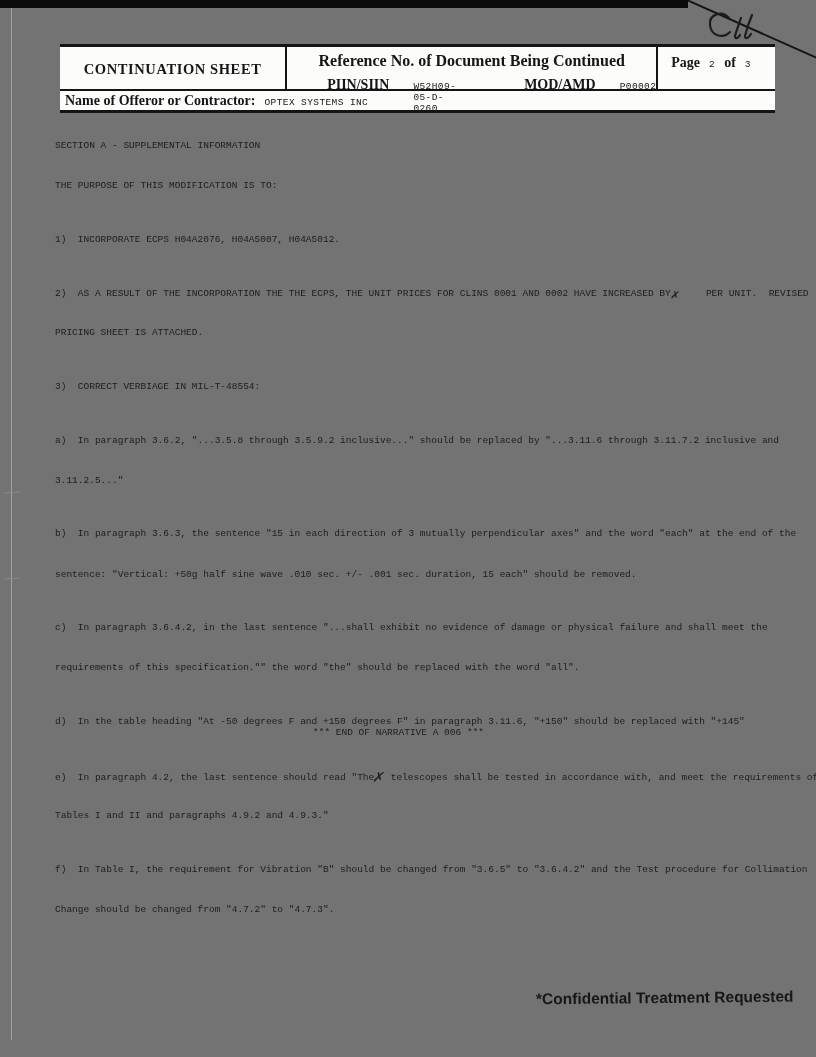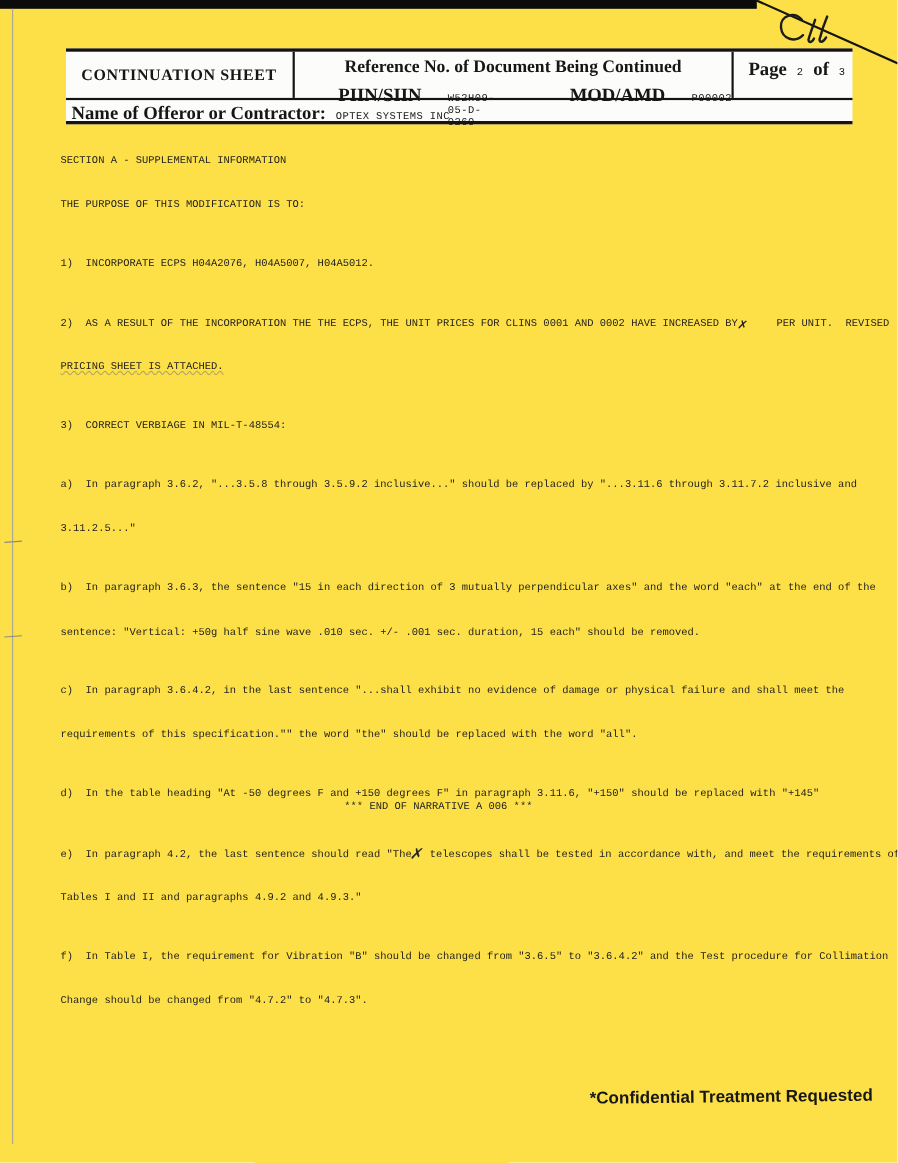--- a/index.html
+++ b/index.html
@@ -1,19 +1,19 @@
 <!DOCTYPE html>
 <html><head>
 <meta charset="utf-8">
 <style>
   * { margin:0; padding:0; box-sizing:border-box; }
   html,body { background:#ffffff; }
   .page {
     position:relative; width:816px; height:1057px; overflow:hidden;
-    background:#fde047; font-family:"Liberation Serif", serif; color:#161616;
+    background:#737373; font-family:"Liberation Serif", serif; color:#161616;
   }
   
   .top-bar { position:absolute; left:0; top:0; width:688px; height:8px; background:#0b0b0b; }
   .corner-line { position:absolute; left:687px; top:-1px; width:142px; height:2px; background:#141414;
                  transform-origin:0 0; transform:rotate(24deg); }
   .left-line { position:absolute; left:11px; top:8px; width:1px; height:1032px; background:#a3a39d; }
   .tick { position:absolute; left:4px; width:16px; height:1px; background:#8a8a85; transform:rotate(-4deg); }
   .tick.t1 { top:492px; } .tick.t2 { top:578px; }
   .sr { position:absolute; font-size:0; color:transparent; }
 
@@ -23,21 +23,21 @@
 
   
   .hdr-table { position:absolute; left:60px; top:44px; width:715px;
                border-top:3px solid #141414; border-bottom:3px solid #141414; background:#fcfcfb; }
   .hdr-row1 { display:flex; border-bottom:2px solid #141414; height:44px; }
   .hdr-cell-title { width:230px; border-right:2px solid #141414; text-align:center; padding-top:14px;
                     font-weight:bold; font-size:14.5px; letter-spacing:0.6px; }
   .hdr-cell-ref { flex:1; border-right:2px solid #141414; }
   .ref-title { text-align:center; padding-top:5px; font-weight:bold; font-size:16px; }
   .ref-vals { display:flex; align-items:baseline; padding:7px 0 0 40px; }
-  .hdr-lbl { font-weight:bold; font-size:17px; }
+  .hdr-lbl { font-weight:bold; font-size:14px; }
   .hdr-val { font-family:"Liberation Mono", monospace; font-size:9.5px; margin-left:24px; letter-spacing:0.4px; }
   .mod-group { margin-left:68px; }
   .hdr-cell-page { width:118px; padding:6px 0 0 13px; }
   .hdr-cell-page .hdr-val { margin:0 5px; }
   .hdr-row2 { height:19px; padding:2px 0 0 5px; display:flex; align-items:baseline; }
   .offeror-val { margin-left:9px; }
 
   
   .body-text { position:absolute; left:55px; top:112px; width:760px;
                font-family:"Liberation Mono", monospace; font-size:9.5px; line-height:13.4px;

